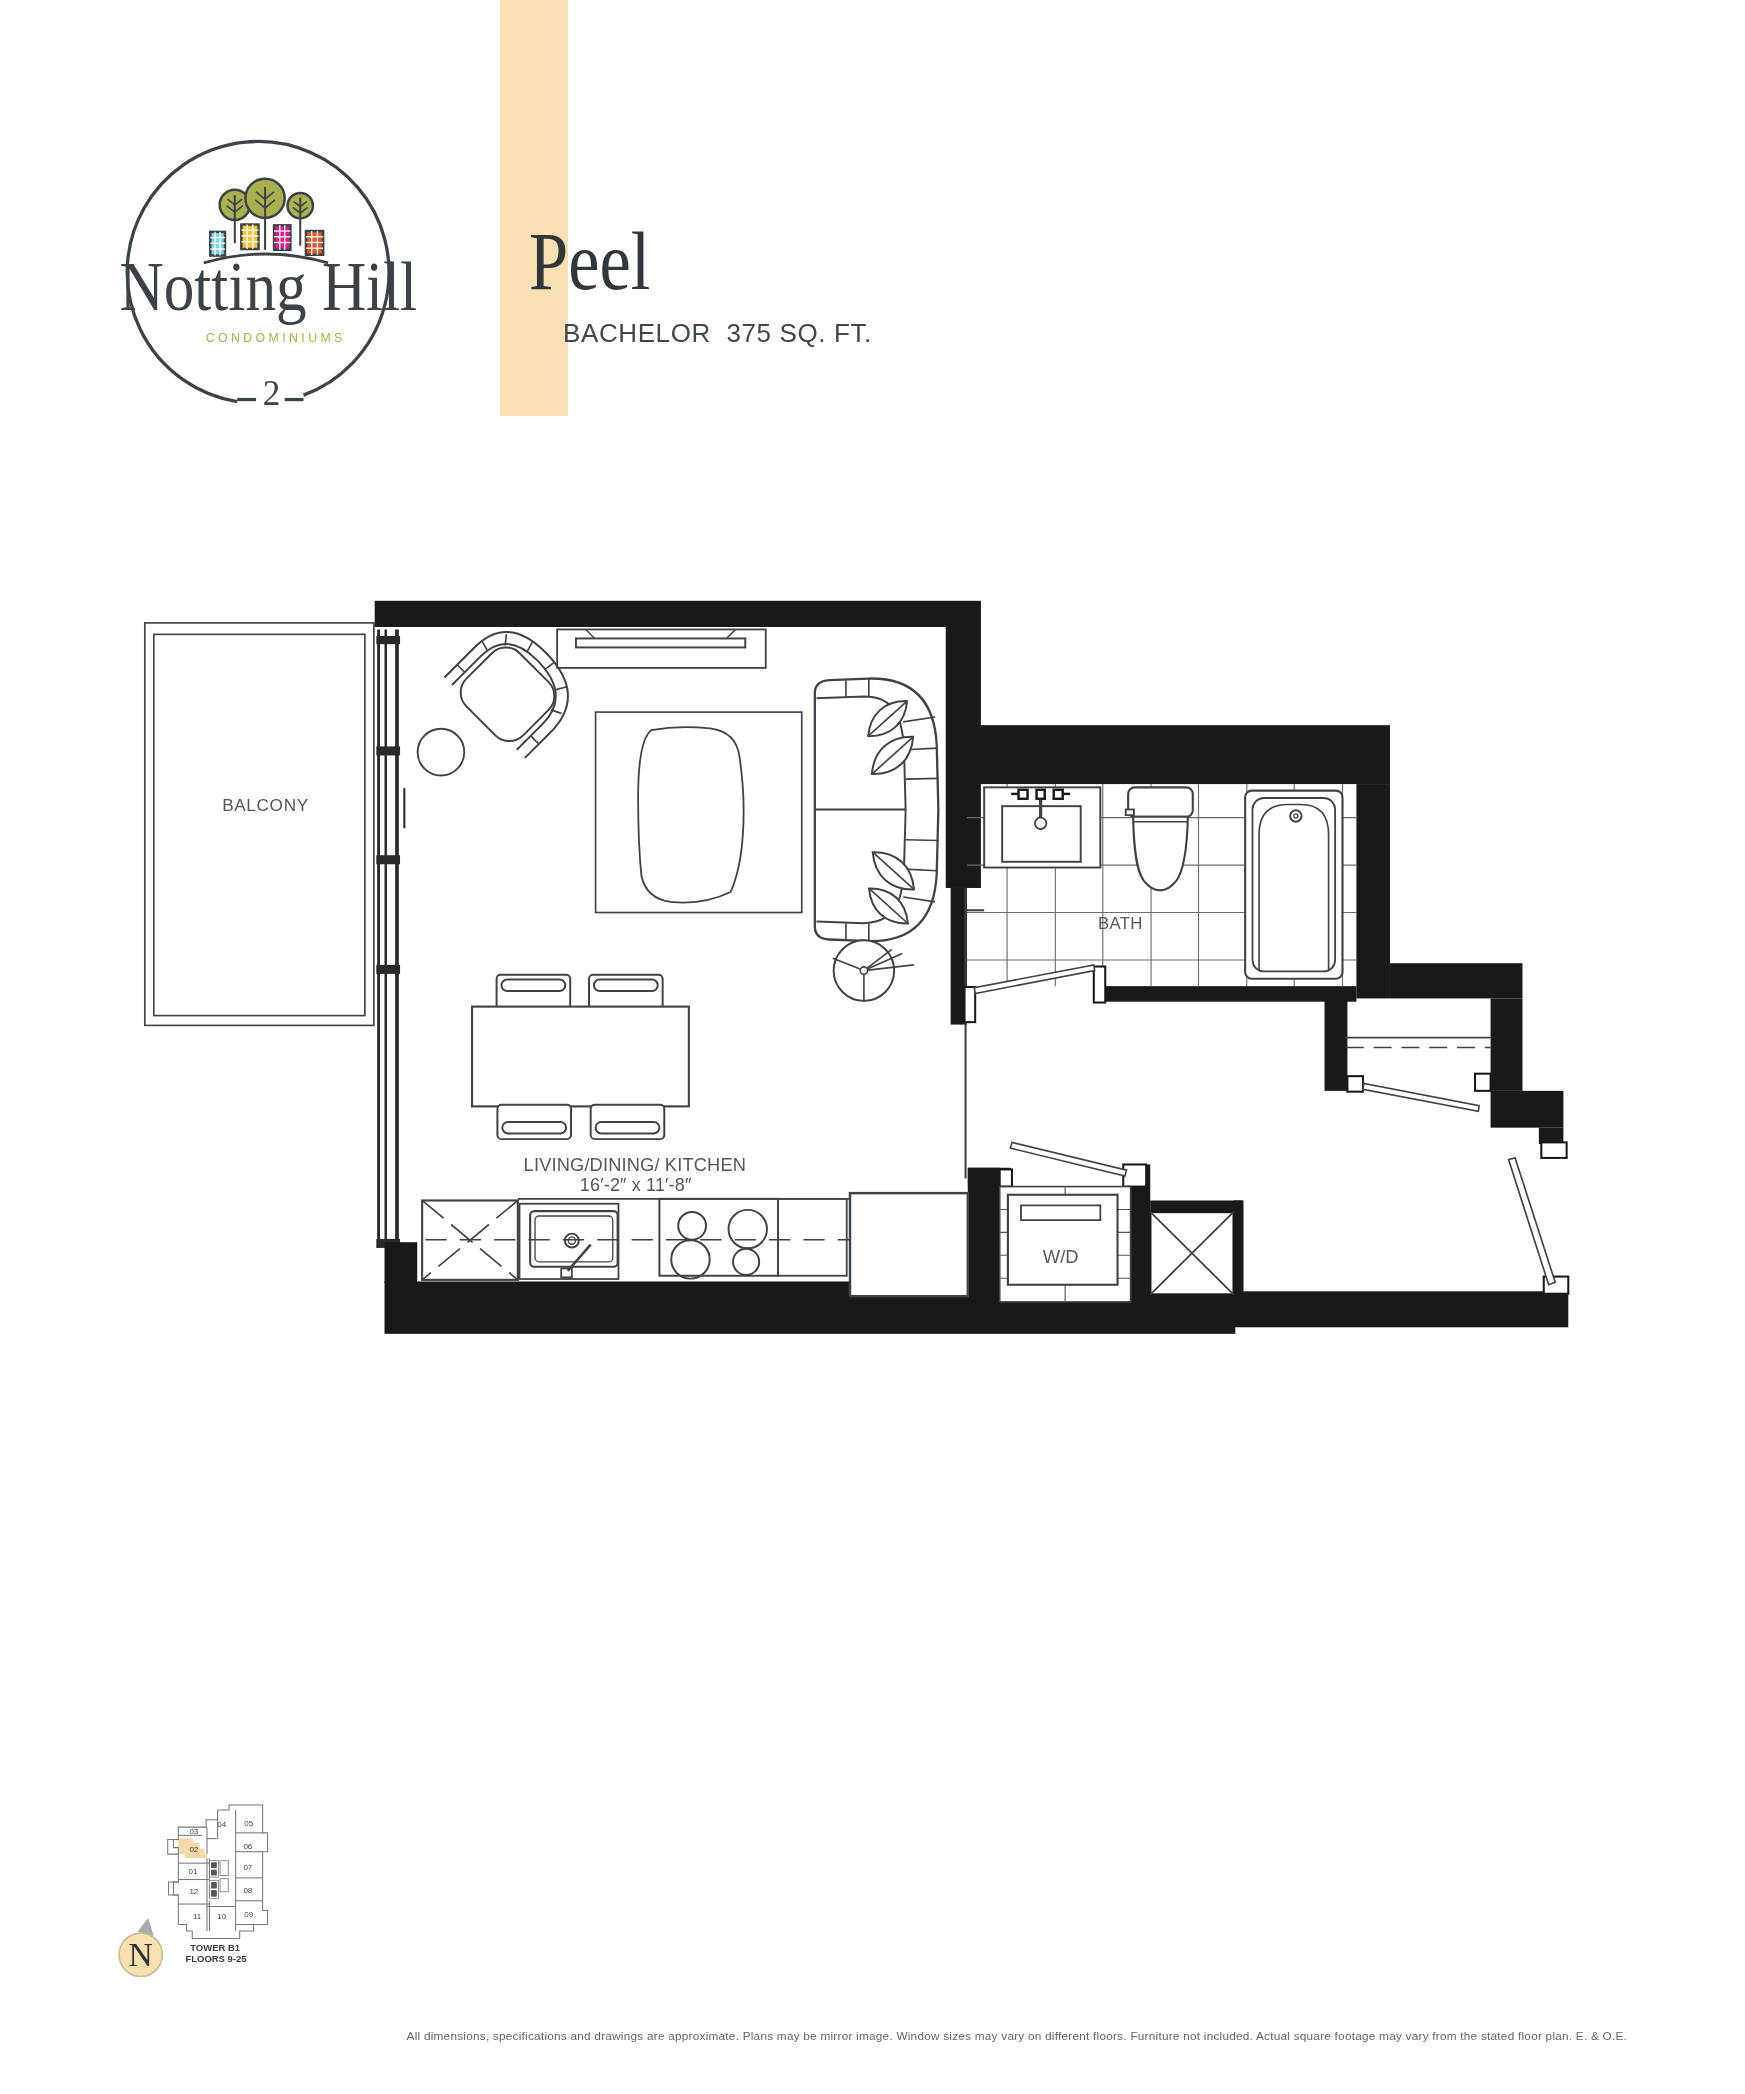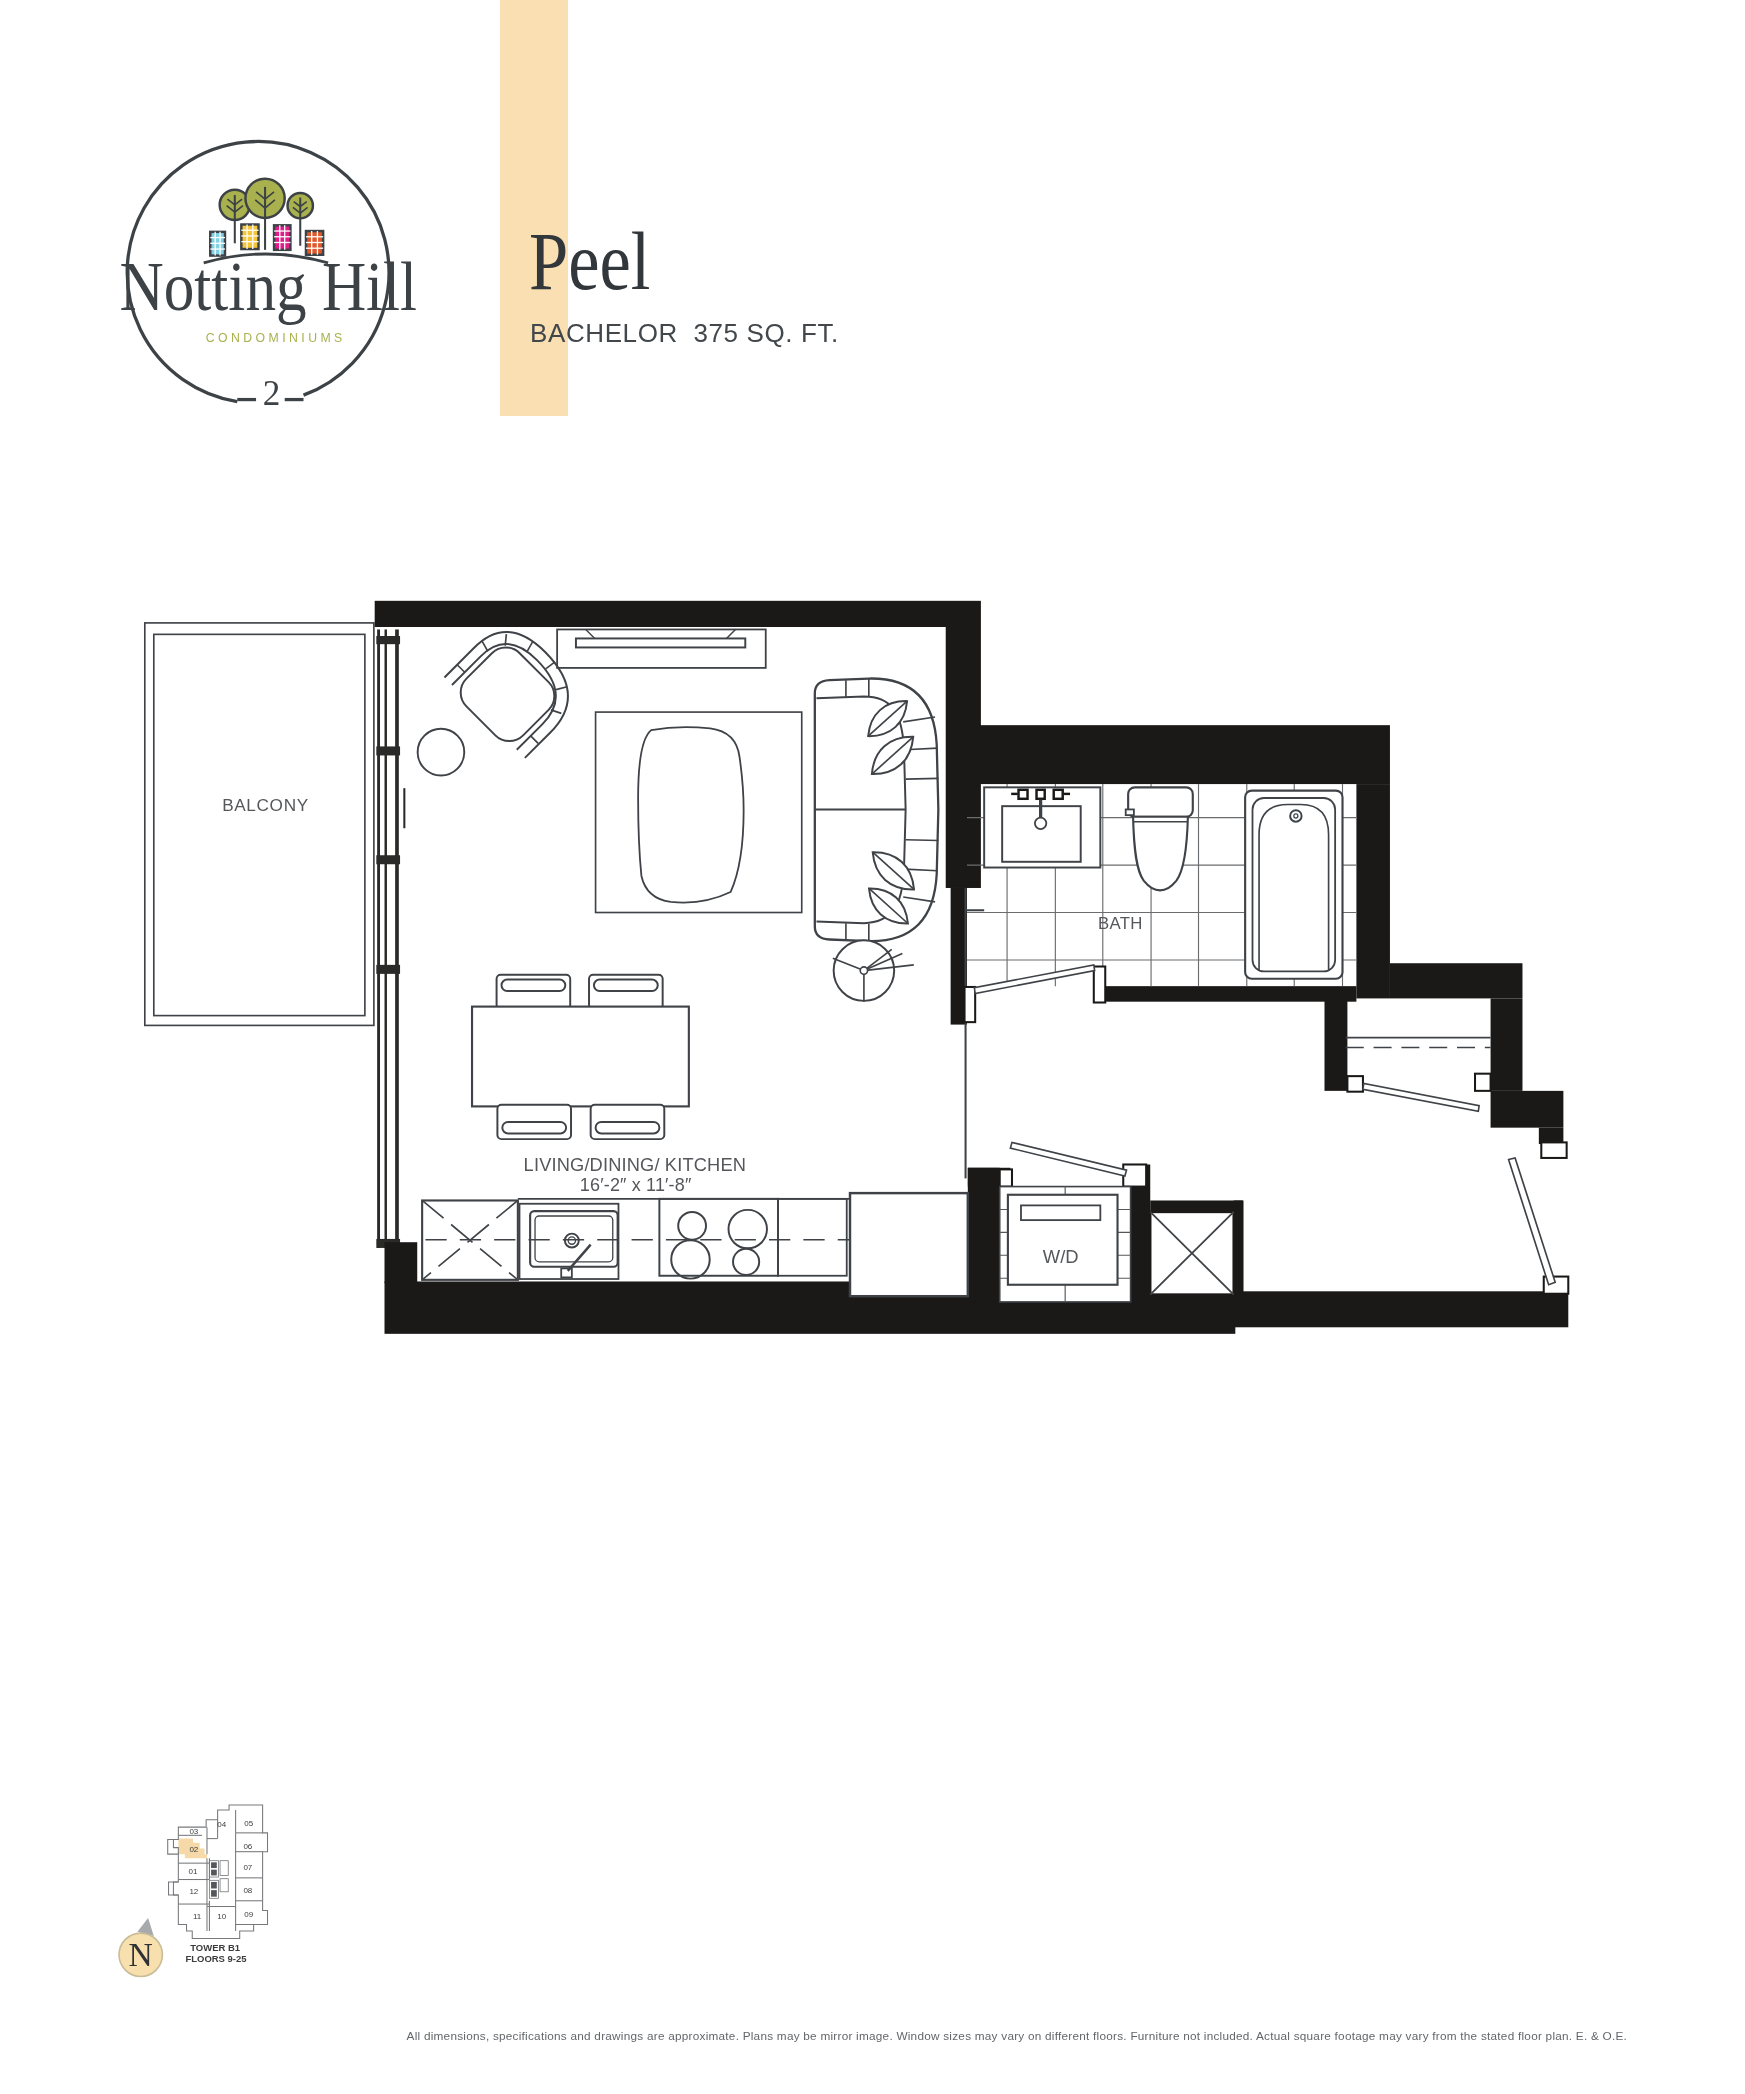--- a/index.html
+++ b/index.html
@@ -6,21 +6,21 @@
   body{width:1745px;height:2095px;position:relative;font-family:"Liberation Sans",sans-serif;overflow:hidden;}
   .abs{position:absolute;}
 </style>
 </head>
 <body>
 
 <div class="abs" style="left:500px;top:0;width:68px;height:416px;background:#f9dfb2;"></div>
 
 <div class="abs" style="left:529px;top:220px;font-family:'Liberation Serif',serif;font-size:83px;line-height:83px;color:#32373b;transform:scaleX(0.85);transform-origin:0 0;">Peel</div>
 
-<div class="abs" style="left:530px;top:320px;font-size:26px;line-height:26px;color:#42474b;letter-spacing:0.6px;">BACHELOR&nbsp; 375 SQ. FT.</div>
+<div class="abs" style="left:563px;top:320px;font-size:26px;line-height:26px;color:#42474b;letter-spacing:0.6px;">BACHELOR&nbsp; 375 SQ. FT.</div>
 <svg class="abs" style="left:0;top:0;" width="1745" height="2095" viewBox="0 0 2133 2560" xmlns="http://www.w3.org/2000/svg">
 <g id="logo">
 
 <g>
         <path d="M 290,490.5 A 160,160 0 1 1 371,482.6" fill="none" stroke="#3d4246" stroke-width="4"></path>
 <line x1="290" y1="488" x2="313" y2="488" stroke="#3d4246" stroke-width="4"></line>
 <line x1="348" y1="488" x2="371" y2="488" stroke="#3d4246" stroke-width="4"></line>
       </g>
 
 <g>

